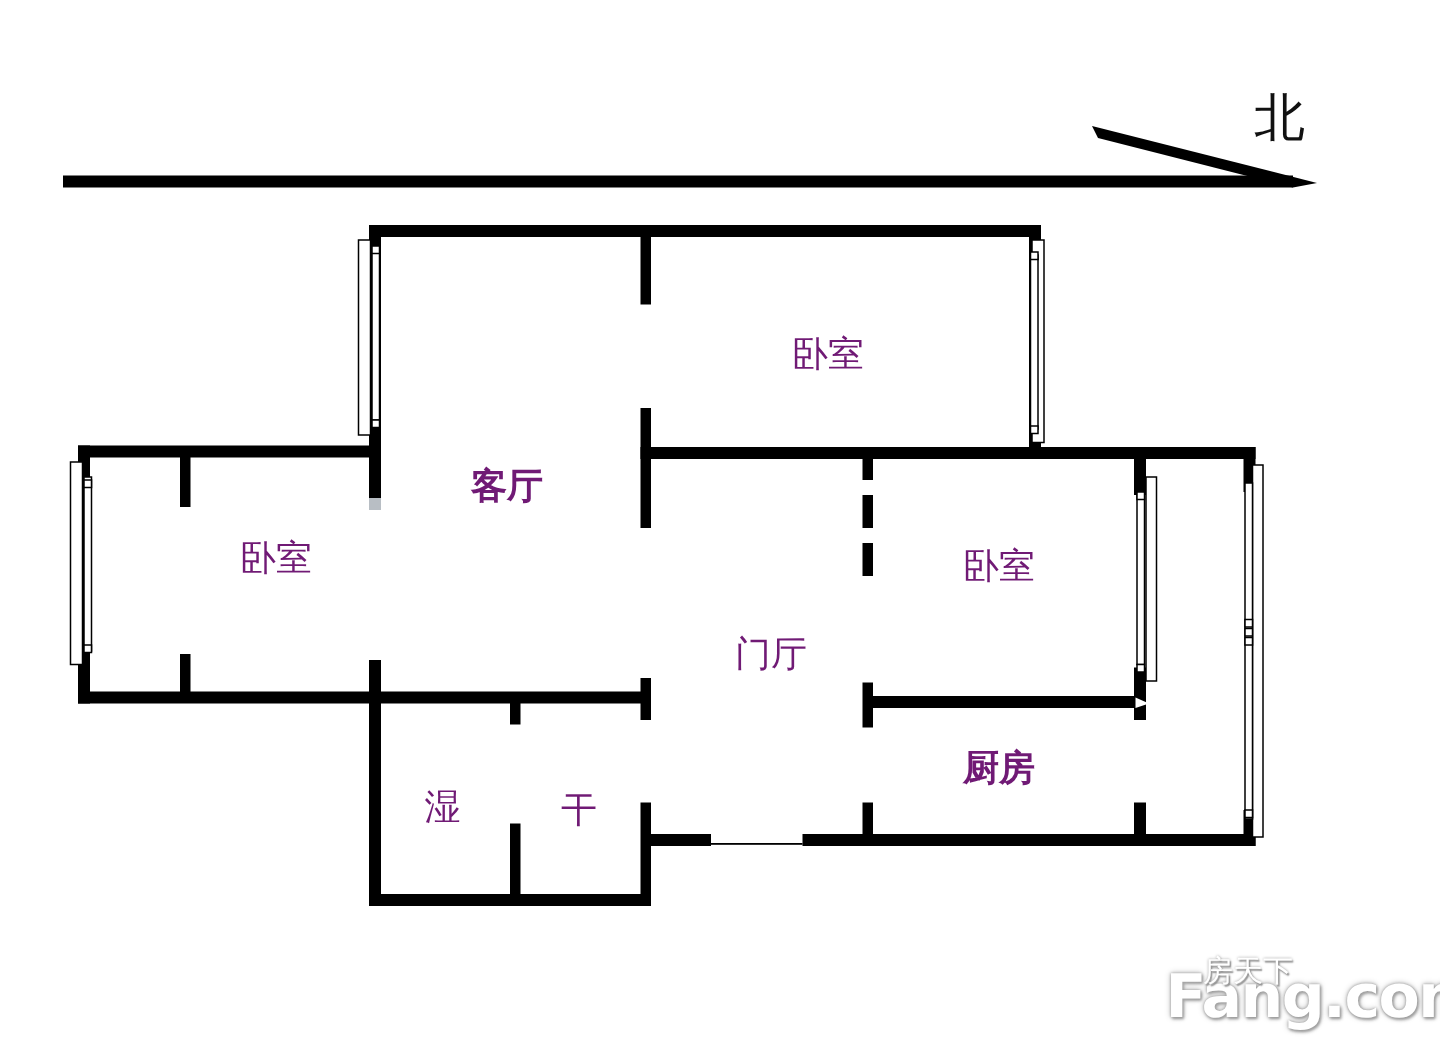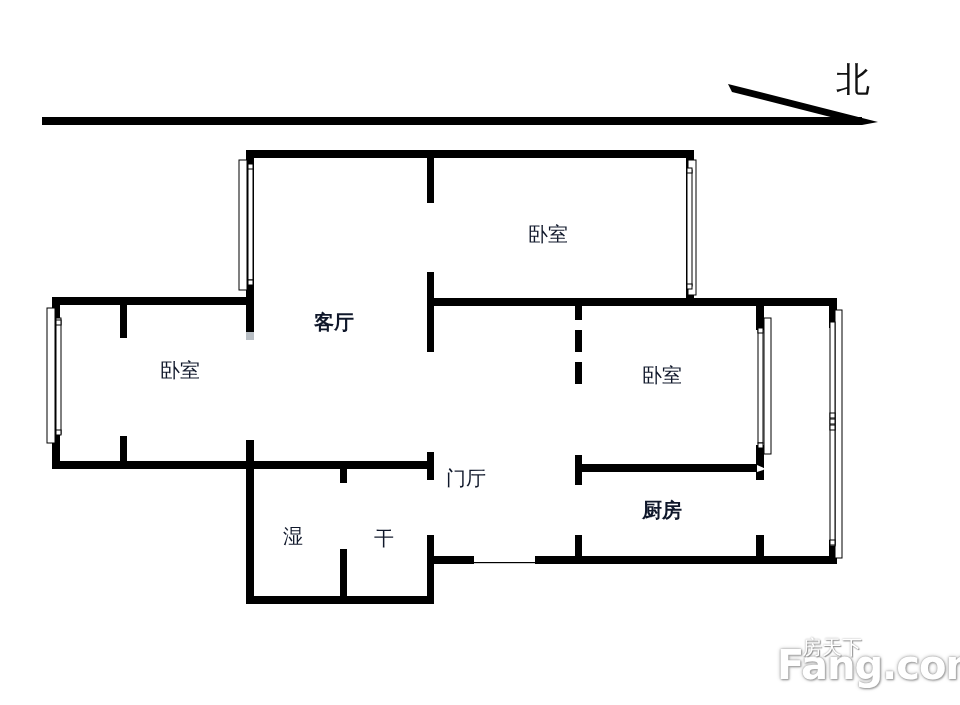--- a/index.html
+++ b/index.html
@@ -1,20 +1,20 @@
 <!DOCTYPE html>
 <html><head>
   <meta charset="utf-8">
   <style>
     html, body { margin: 0; padding: 0; background: #ffffff; }
     body { width: 960px; height: 705px; position: relative; overflow: hidden;
            font-family: "DejaVu Sans", sans-serif; }
     #plan { position: absolute; left: 0; top: 0; width: 960px; height: 705px; }
-    .label { position: absolute; font-family: "DejaVu Serif", serif; font-size: 20px;
-             color: #0f172a; white-space: nowrap; line-height: 1; }
+    .label { position: absolute; font-family: "DejaVu Serif", serif; font-size: 24px;
+             color: #701a75; white-space: nowrap; line-height: 1; }
     .north { position: absolute; left: 836px; top: 62px; font-family: "DejaVu Serif", serif;
              font-size: 34px; color: #111; line-height: 1; }
     .logo { position: absolute; left: 762px; top: 632px; width: 190px; height: 60px; margin-left: 15px; }
     .logo-main { position: absolute; left: 0; top: 10px; font-family: "DejaVu Sans", sans-serif;
                  font-weight: bold; font-size: 40px; color: #ffffff; letter-spacing: -1px;
                  text-shadow: 0 0 2px #9a9a9a, 0 0 4px #bdbdbd, 1px 1px 2px #8d8d8d; }
     .logo-cn { position: absolute; left: 25px; top: 2px; font-family: "DejaVu Sans", sans-serif;
                font-weight: normal; font-size: 20px; color: #ffffff;
                text-shadow: 0 0 2px #9a9a9a, 1px 1px 1px #8d8d8d; }
   </style>
@@ -97,21 +97,21 @@
   <rect x="246" y="332" width="8" height="8" fill="#b8bec4"></rect>
   <polygon points="757,465 766,469 757,472" fill="#fff"></polygon>
 </svg>
 
 <div class="north">北</div>
 
 <div class="label" style="left:528px; top:224px;">卧室</div>
 <div class="label" style="left:314px; top:312px;font-weight:bold;">客厅</div>
 <div class="label" style="left:160px; top:360px;">卧室</div>
 <div class="label" style="left:642px; top:365px;">卧室</div>
-<div class="label" style="left:446px; top:424px;margin-top:44px;">门厅</div>
+<div class="label" style="left:490px; top:424px;">门厅</div>
 <div class="label" style="left:642px; top:500px;font-weight:bold;">厨房</div>
 <div class="label" style="left:283px; top:526px;">湿</div>
 <div class="label" style="left:374px; top:528px;">干</div>
 
 <div class="logo">
   <span class="logo-main">Fang.com</span>
   <span class="logo-cn">房天下</span>
 </div>
 
 </body></html>

